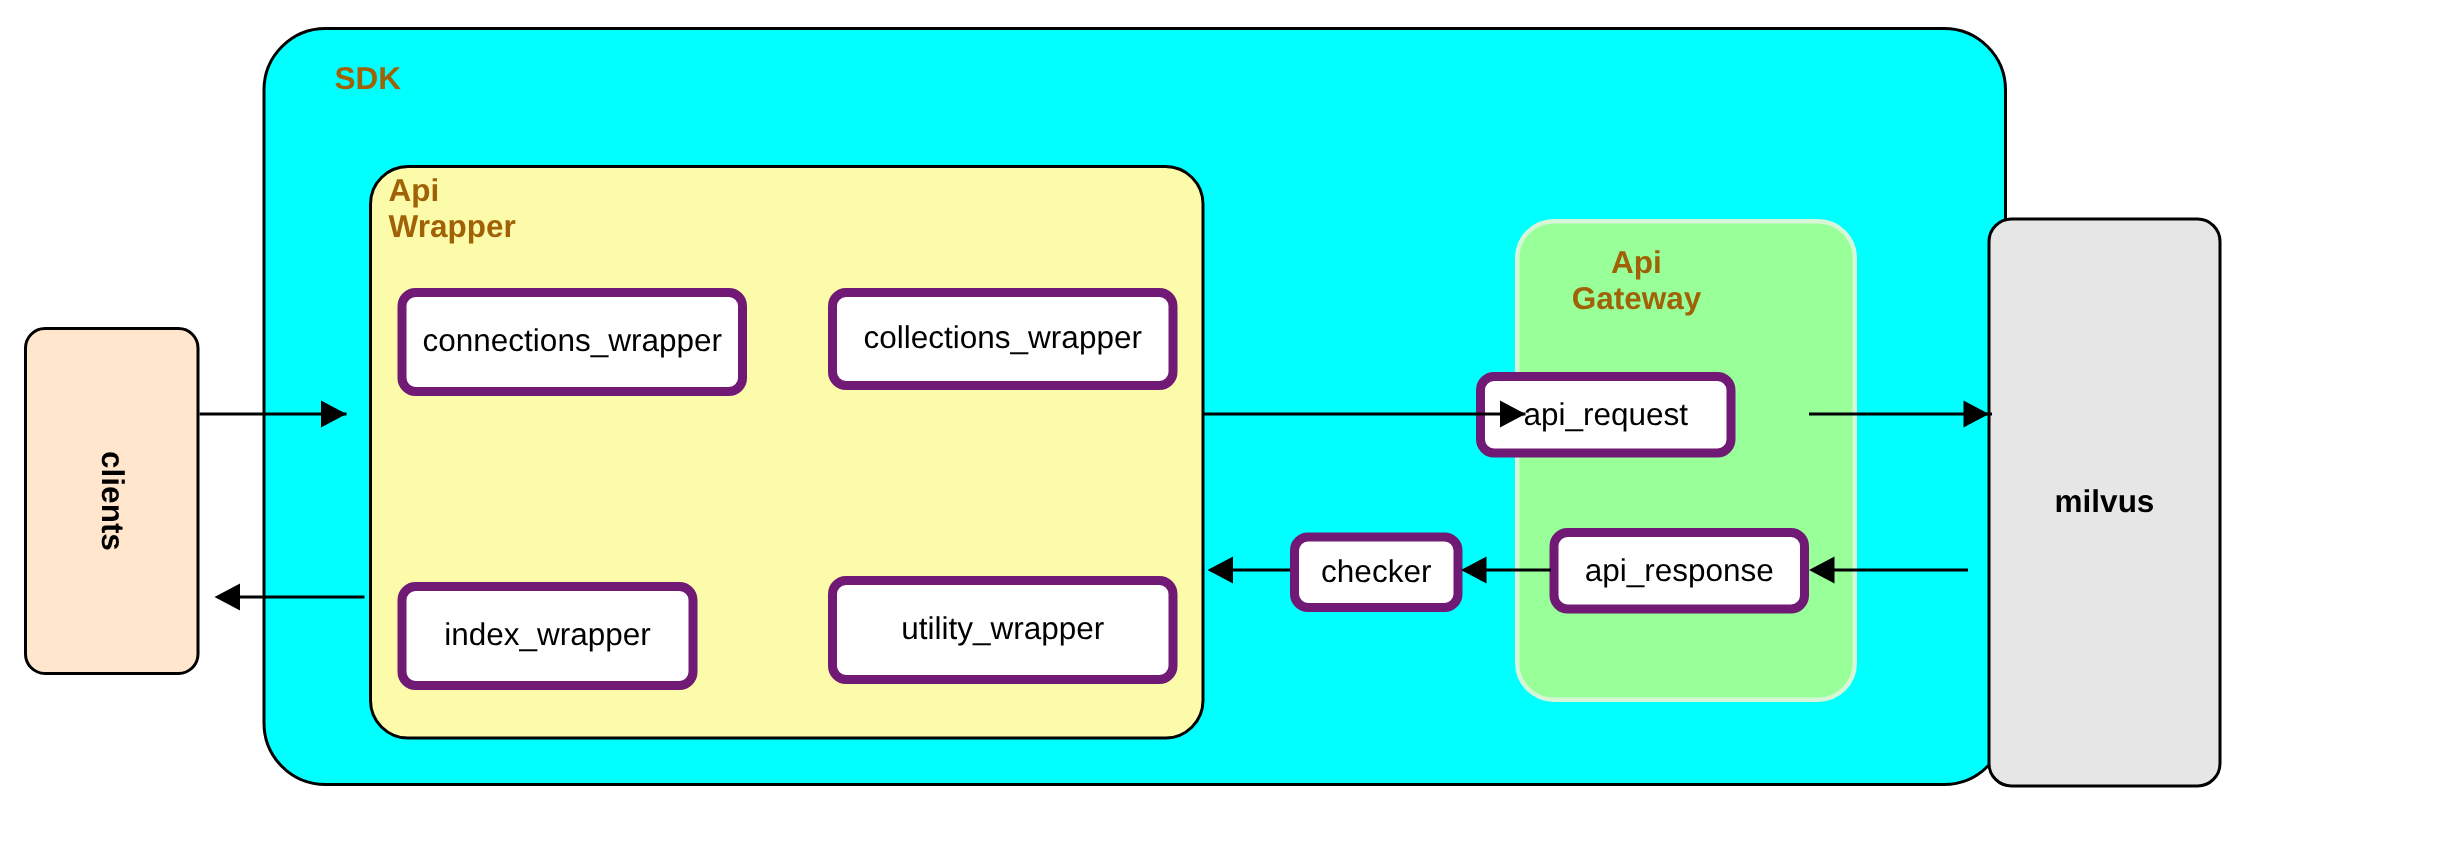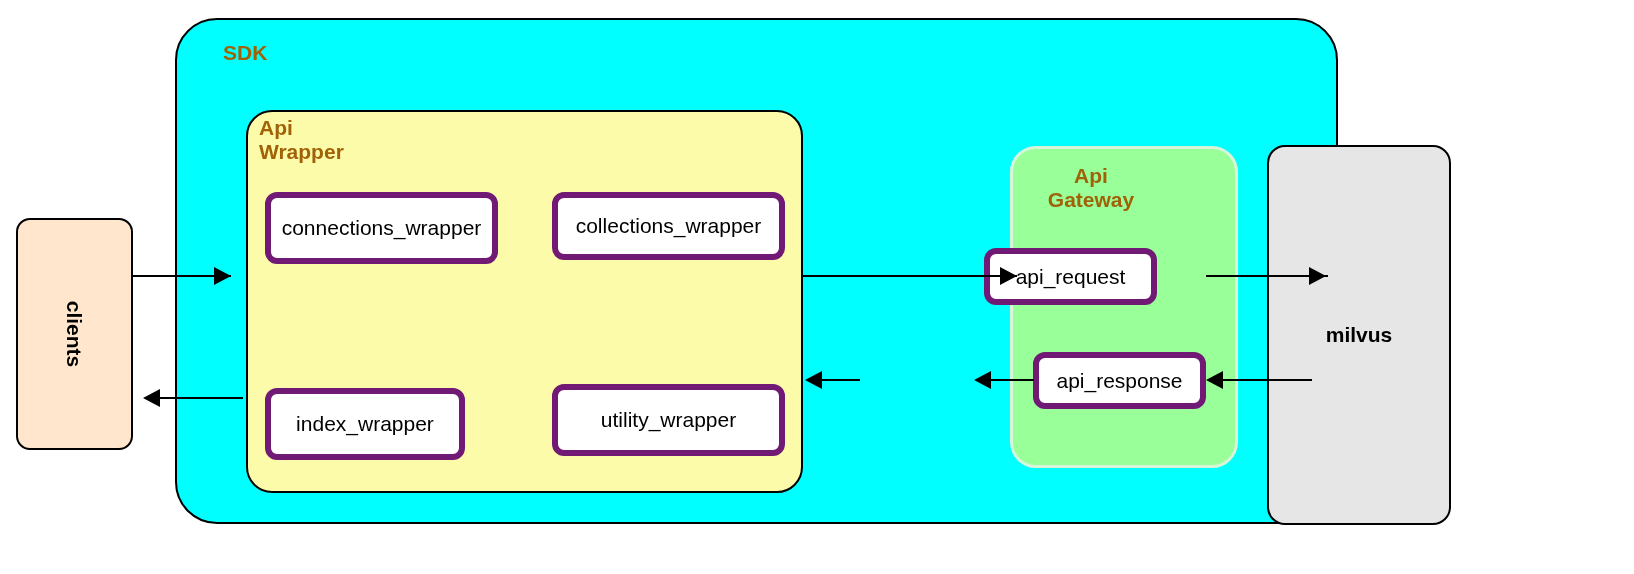--- a/index.html
+++ b/index.html
@@ -135,26 +135,29 @@
   <div class="group-label label-gateway" style="left:1036px; top:164px; width:110px;">Api
 Gateway</div>
 
   <div class="node leaf" style="left:984px; top:248px; width:173px; height:57px;">
     <span>api_request</span>
   </div>
   <div class="node leaf" style="left:1033px; top:352px; width:173px; height:57px;">
     <span>api_response</span>
   </div>
 
+  <div class="node leaf" style="left:860px; top:355px; width:115px; height:53px;">
+    <span>checker</span>
+  </div>
 
   <div class="node clients-box" style="left:16px; top:218px; width:117px; height:232px;">
     <span class="clients-label">clients</span>
   </div>
 
-  <div class="node milvus-box" style="left:1267px; top:145px; width:184px; height:380px;">
+  <div class="node milvus-box" style="left:1325px; top:145px; width:156px; height:380px;border-radius:16px;">
     <span>milvus</span>
   </div>
 
   <div class="conn" style="left:133px; top:275px; width:98px;"></div>
   <div class="arrow-head arrow-right" style="left:214px; top:267px;"></div>
 
   <div class="conn" style="left:802px; top:275px; width:215px;"></div>
   <div class="arrow-head arrow-right" style="left:1000px; top:267px;"></div>
 
   <div class="conn" style="left:1206px; top:275px; width:122px;"></div>

